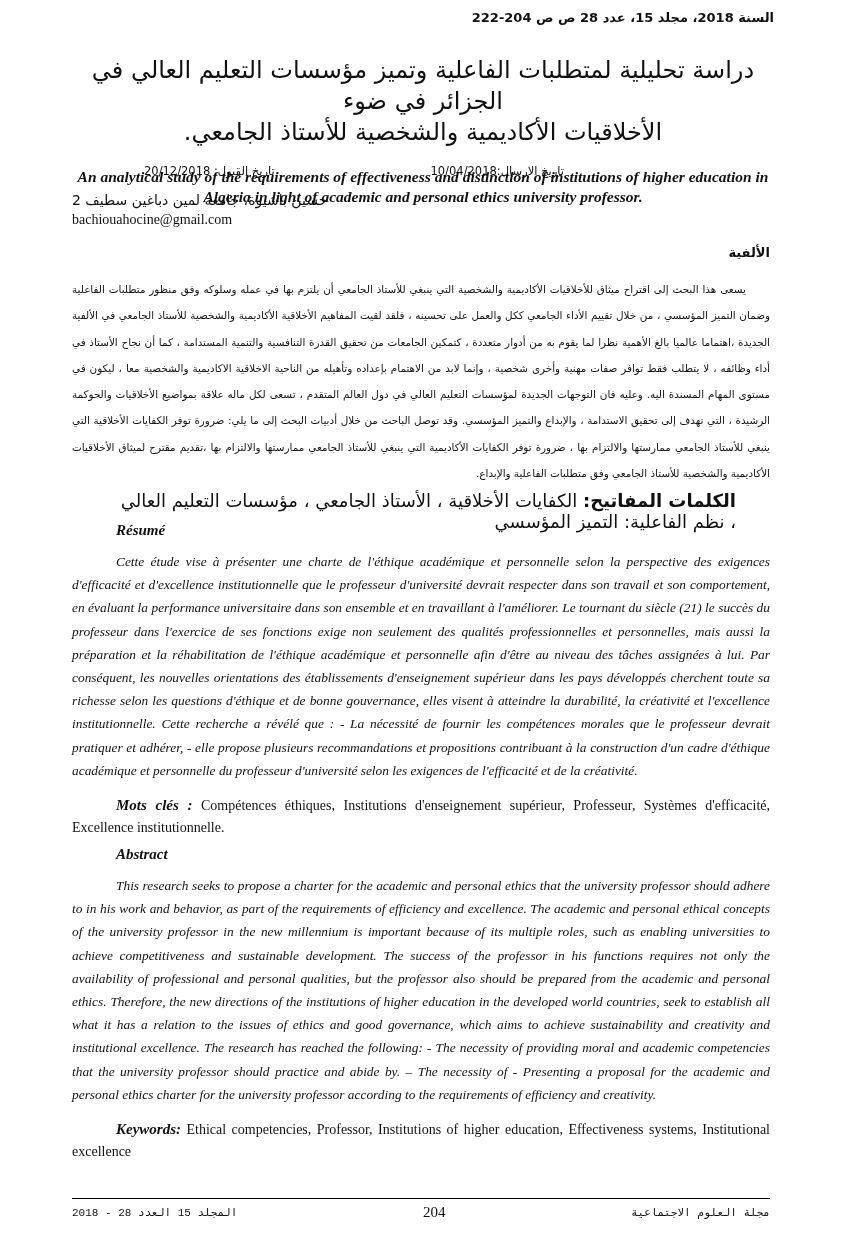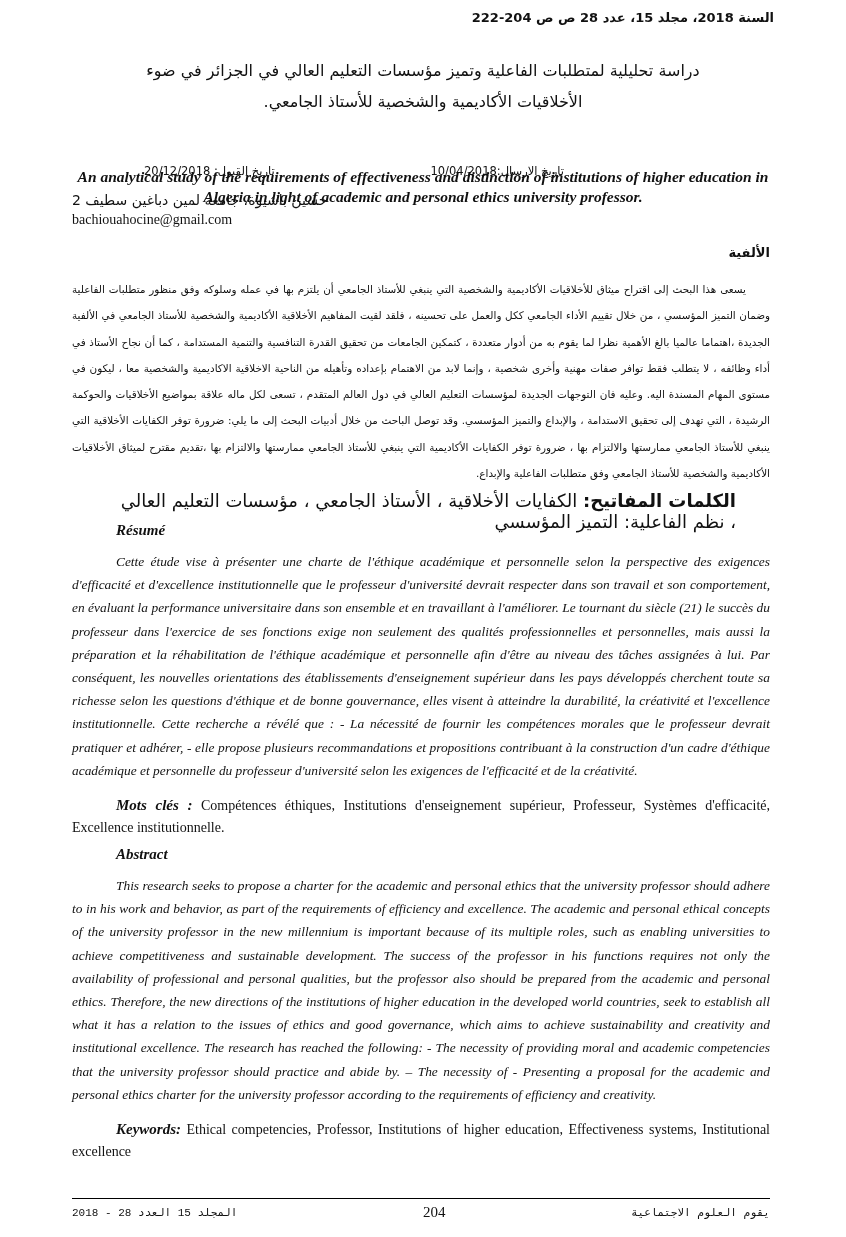--- a/index.html
+++ b/index.html
@@ -1,19 +1,19 @@
 <!DOCTYPE html>
 <html><head>
   <meta charset="utf-8">
   <style>
     html, body { margin: 0; padding: 0; background: #ffffff; }
     body { width: 846px; height: 1237px; position: relative; overflow: hidden; color: #111; font-family: "DejaVu Serif", serif; }
     .page { position: absolute; left: 0; top: 0; width: 846px; height: 1237px; }
     .header-ref { position: absolute; right: 72px; top: 10px; font-size: 13px; font-weight: bold; font-family: "DejaVu Sans", sans-serif; direction: rtl; }
-    .ar-title { position: absolute; left: 80px; right: 80px; top: 55px; text-align: center; direction: rtl; font-family: "DejaVu Sans", sans-serif; font-size: 16px; line-height: 31px; font-weight: normal; }
+    .ar-title { position: absolute; left: 80px; right: 80px; top: 55px; text-align: center; direction: rtl; font-family: "DejaVu Sans", sans-serif; font-size: 24px; line-height: 31px; font-weight: normal; }
     .en-title { position: absolute; left: 60px; right: 60px; top: 123px; text-align: center; font-family: "Liberation Serif", serif; font-style: italic; font-weight: bold; font-size: 15.5px; line-height: 20px; margin-top: 44px; }
     .dates { position: absolute; right: 282px; top: 164px; width: 420px; direction: rtl; font-family: "DejaVu Sans", sans-serif; font-size: 11.5px; display: flex; justify-content: space-between; }
     .author { position: absolute; left: 72px; top: 192px; direction: rtl; font-family: "DejaVu Sans", sans-serif; font-size: 14px; text-align: left; }
     .email { position: absolute; left: 72px; top: 212px; font-family: "Liberation Serif", serif; font-size: 14px; }
     .sec-ar { position: absolute; right: 76px; top: 245px; direction: rtl; font-family: "DejaVu Sans", sans-serif; font-size: 13px; font-weight: bold; }
     .ar-abstract { position: absolute; left: 72px; right: 76px; top: 276px; direction: rtl; text-align: justify; text-align-last: right; font-family: "DejaVu Sans", sans-serif; font-size: 10.4px; line-height: 26.3px; text-indent: 24px; }
     .ar-keywords { position: absolute; left: 110px; right: 110px; top: 490px; direction: rtl; text-align: right; font-family: "DejaVu Sans", sans-serif; font-size: 18px; }
     .ar-keywords b { font-weight: bold; }
     .sec-label { position: absolute; font-family: "Liberation Serif", serif; font-style: italic; font-weight: bold; font-size: 15px; }
     .fr-abstract, .en-abstract { position: absolute; left: 72px; right: 76px; font-family: "Liberation Serif", serif; font-style: italic; font-size: 13.4px; line-height: 23.2px; text-align: justify; text-indent: 44px; }
@@ -64,16 +64,16 @@
   <div class="en-abstract" style="top:874px;">This research seeks to propose a charter for the academic and personal ethics that the university professor should adhere to in his work and behavior, as part of the requirements of efficiency and excellence. The academic and personal ethical concepts of the university professor in the new millennium is important because of its multiple roles, such as enabling universities to achieve competitiveness and sustainable development. The success of the professor in his functions requires not only the availability of professional and personal qualities, but the professor also should be prepared from the academic and personal ethics. Therefore, the new directions of the institutions of higher education in the developed world countries, seek to establish  all  what it has a relation to the issues of ethics and good governance, which aims to achieve sustainability and creativity and institutional excellence. The research has reached the following: - The necessity of providing moral and academic competencies that the university professor should practice and abide by. – The necessity of - Presenting a proposal for the academic and personal ethics charter for the university professor according to the requirements of efficiency and creativity.</div>
 
   <div class="kw" style="top:1118px;">
     <span class="kw-label">Keywords:</span><span> Ethical competencies, Professor, Institutions of higher education, Effectiveness systems, Institutional excellence</span>
   </div>
 
   <div class="footer-rule"></div>
   <div class="footer">
     <span class="ar">المجلد 15 العدد 28 - 2018</span>
     <span class="num">204</span>
-    <span class="ar">يقوم العلوم الاجتماعية</span>
+    <span class="ar">مجلة العلوم الاجتماعية</span>
   </div>
 
 </div>
 
 </body></html>

